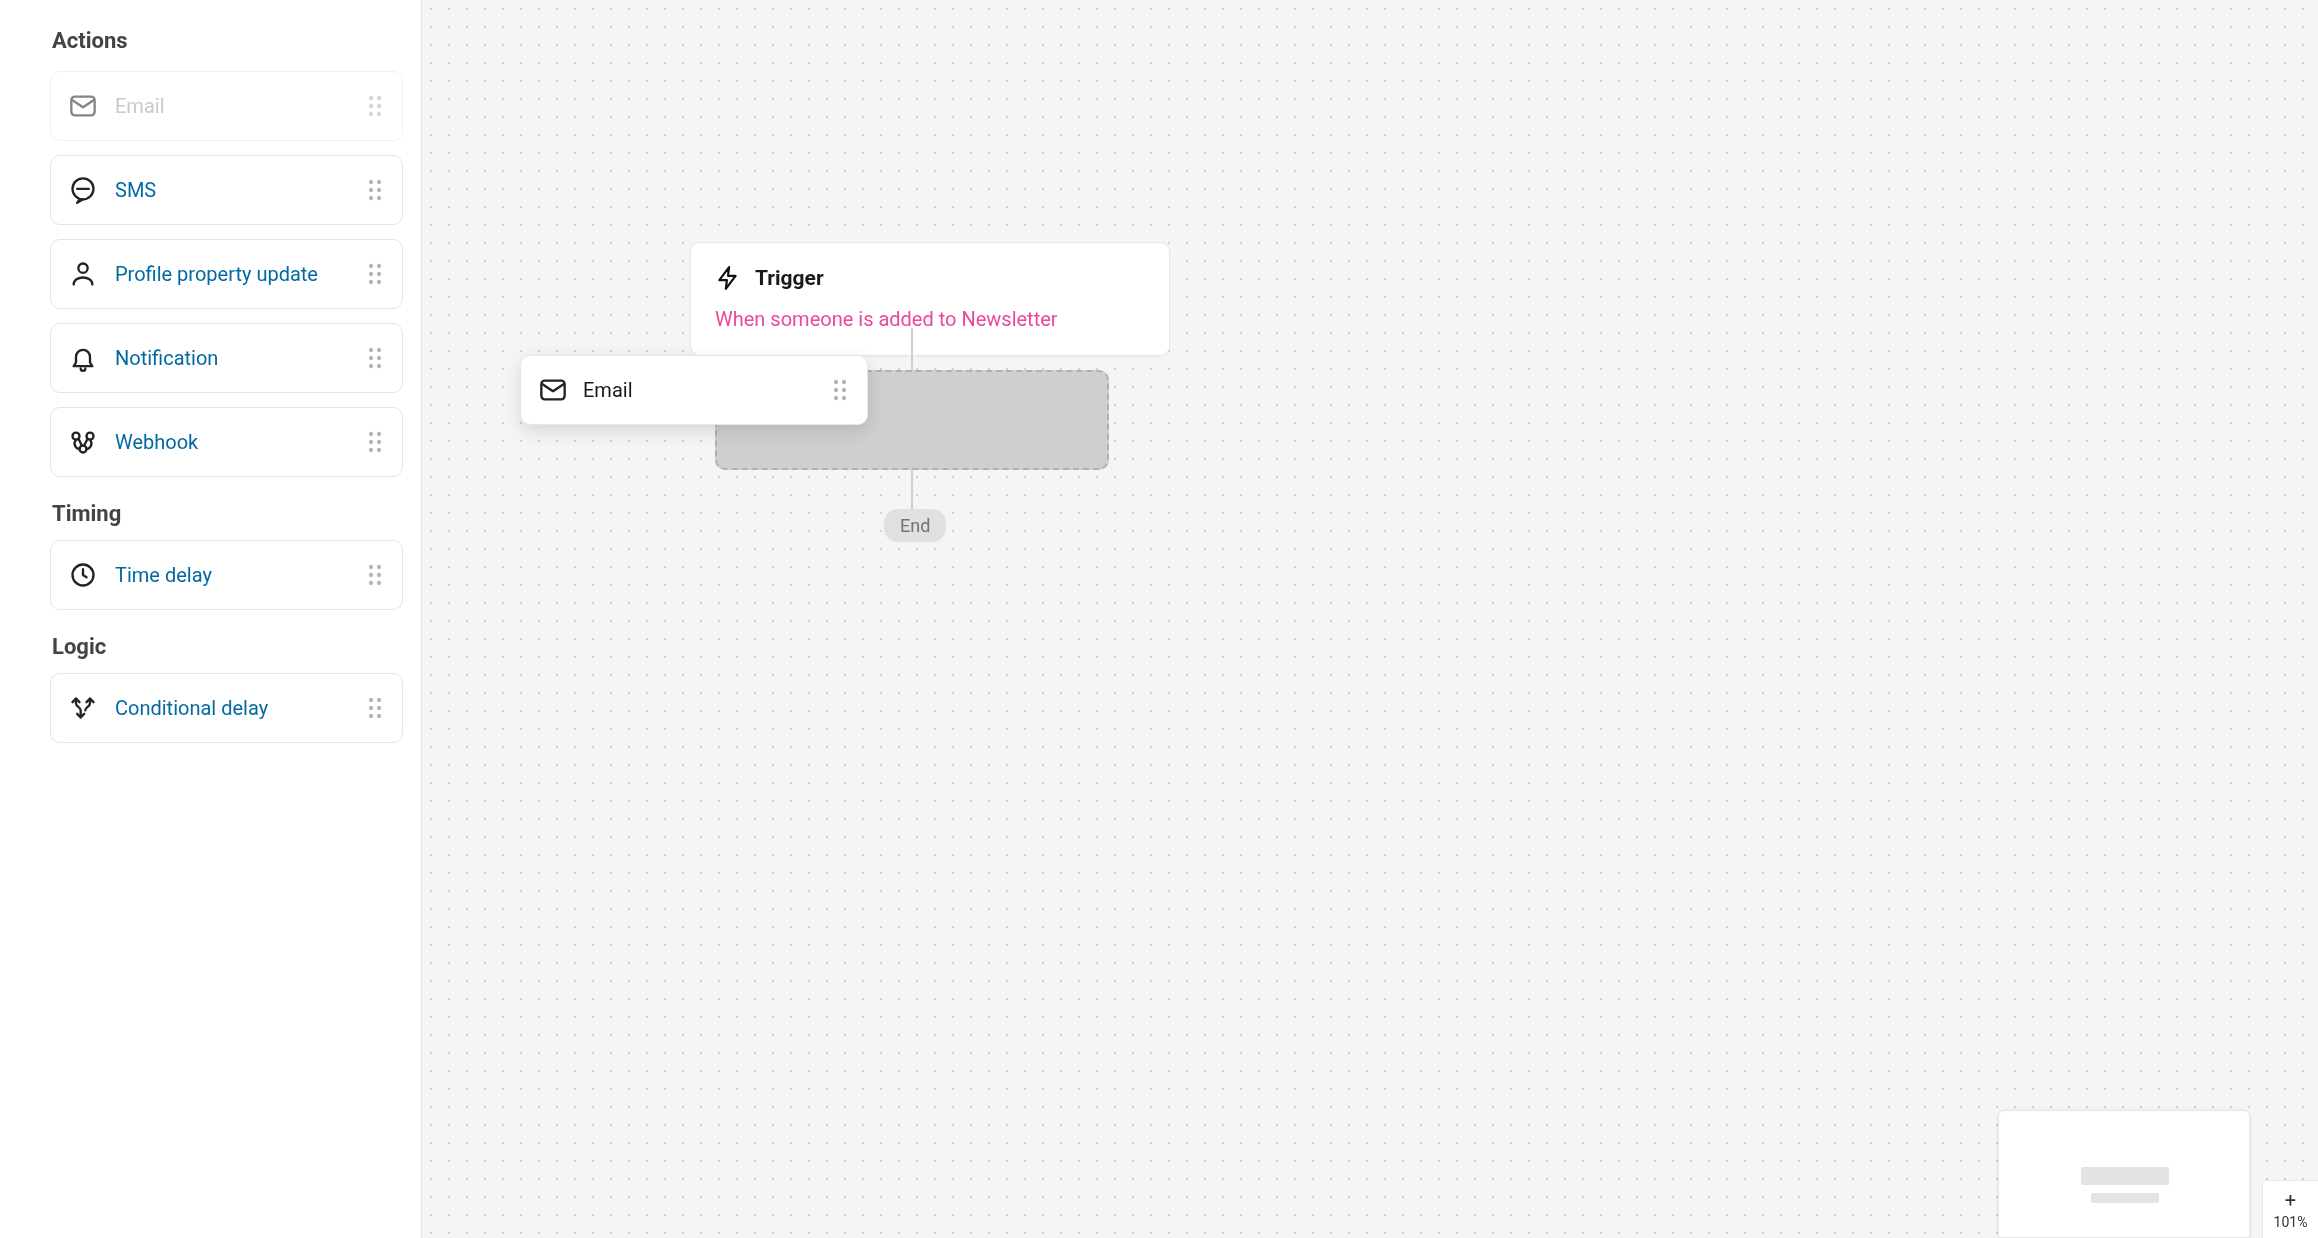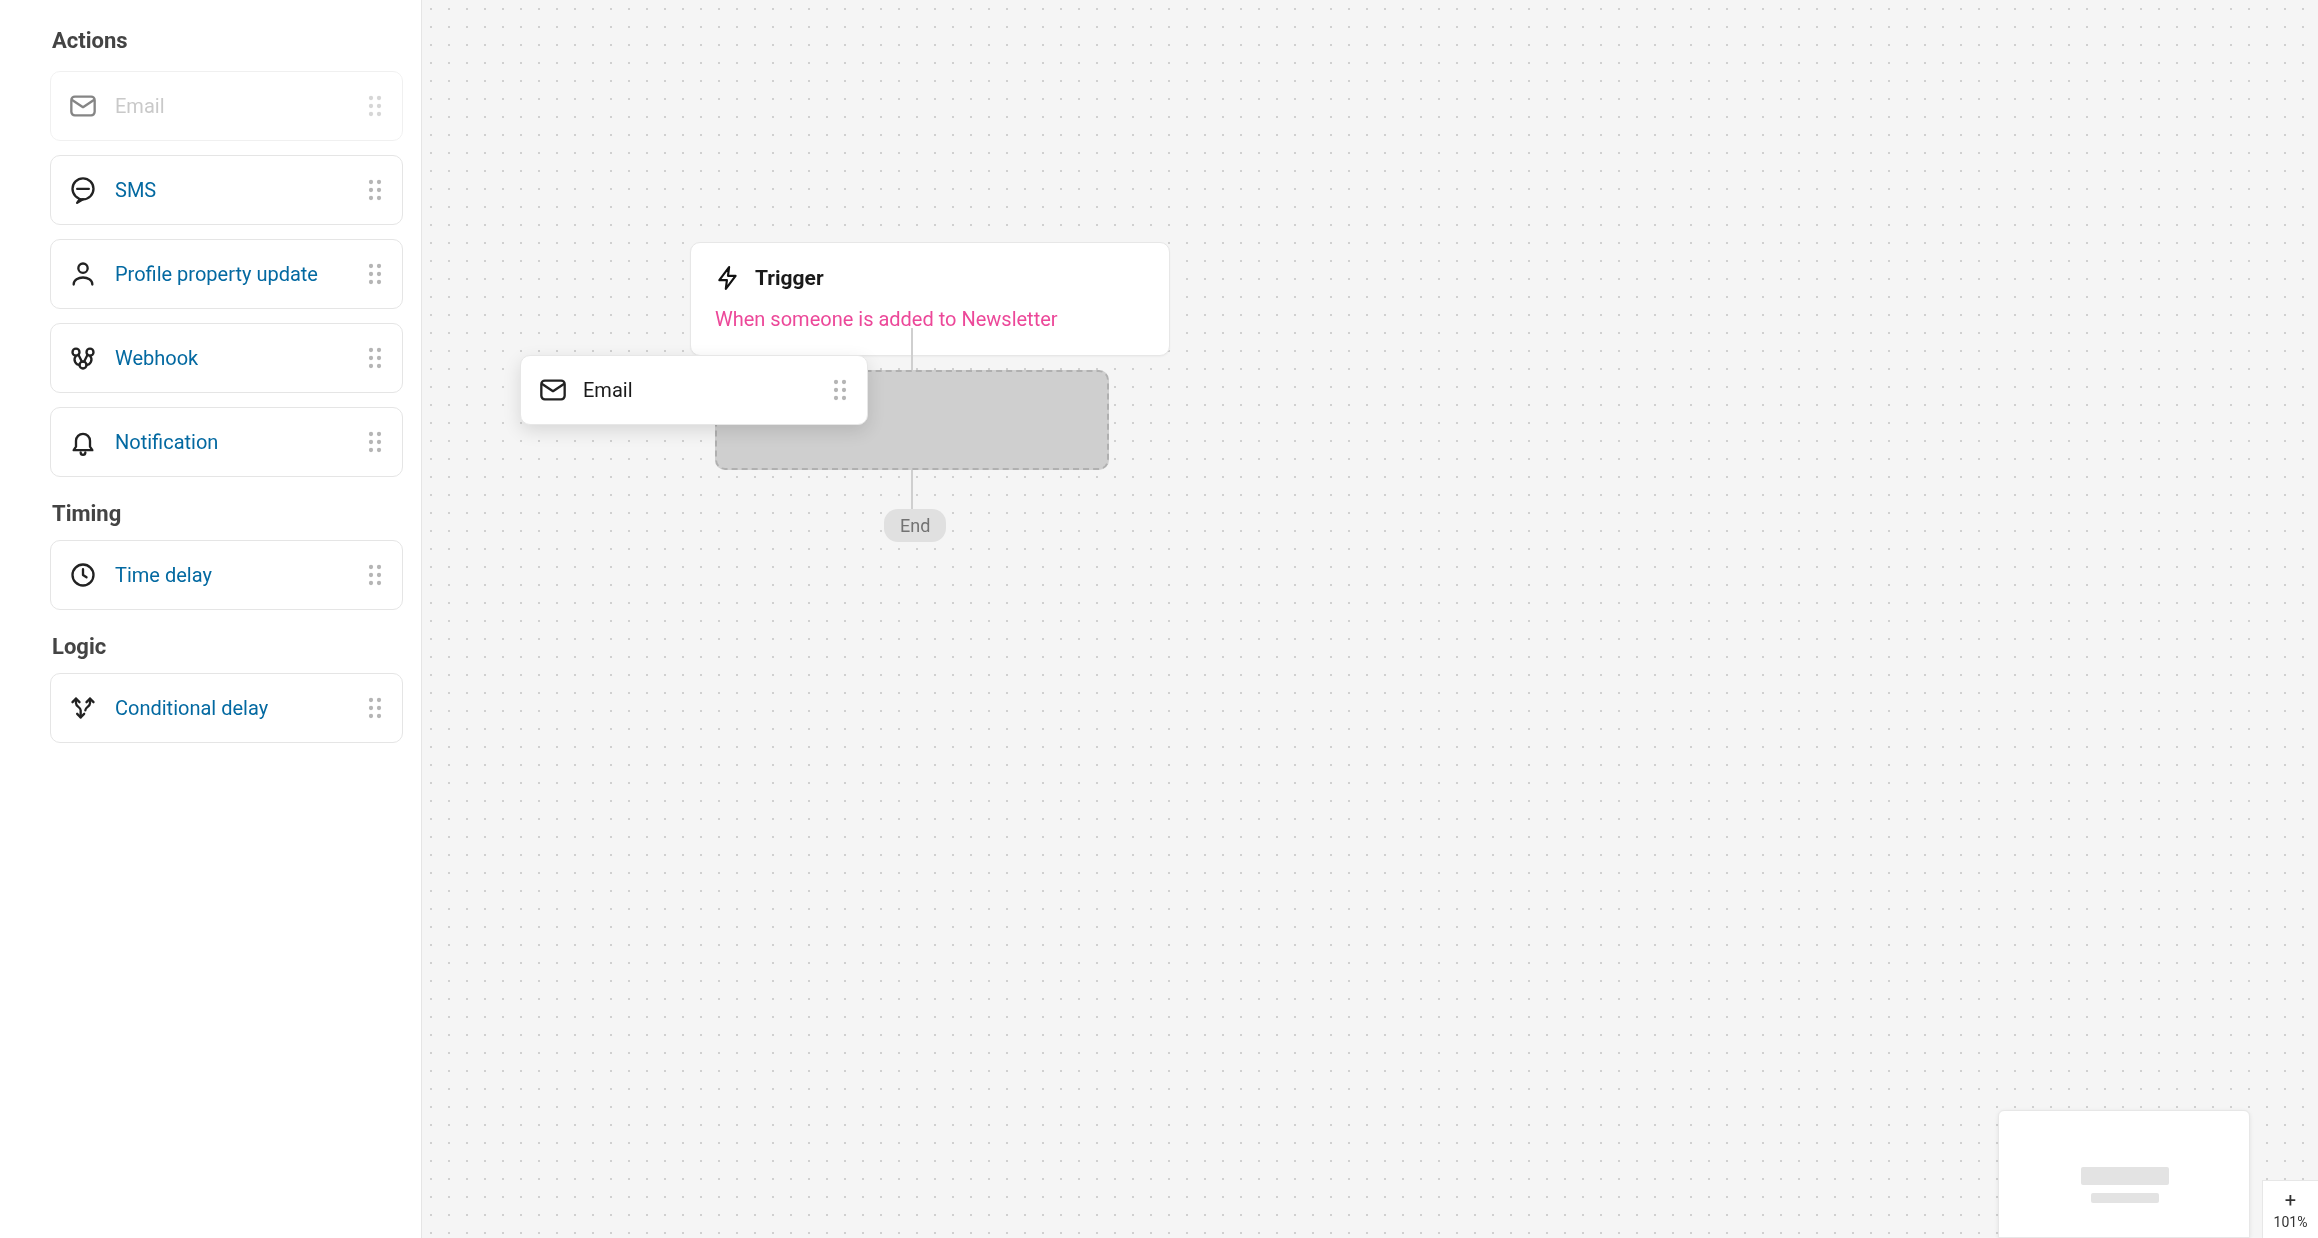--- a/index.html
+++ b/index.html
@@ -181,61 +181,61 @@
               <circle cx="3" cy="15" r="1.6" fill="currentColor"></circle>
               <circle cx="9" cy="15" r="1.6" fill="currentColor"></circle>
             </svg>
         </span>
       </div>
 
       <div class="block-item">
         <div class="left">
           <span class="icon">
             <svg viewBox="0 0 24 24" fill="none" stroke="currentColor" stroke-width="2" stroke-linecap="round" stroke-linejoin="round">
+                <path d="M18 16v-5a6 6 0 10-12 0v5l-2 3h16l-2-3z"></path>
+                <path d="M10 21a2 2 0 004 0"></path>
+              </svg>
+          </span>
+          <span class="label">Notification</span>
+        </div>
+        <span class="drag-dots">
+          <svg viewBox="0 0 12 18">
+              <circle cx="3" cy="3" r="1.6" fill="currentColor"></circle>
+              <circle cx="9" cy="3" r="1.6" fill="currentColor"></circle>
+              <circle cx="3" cy="9" r="1.6" fill="currentColor"></circle>
+              <circle cx="9" cy="9" r="1.6" fill="currentColor"></circle>
+              <circle cx="3" cy="15" r="1.6" fill="currentColor"></circle>
+              <circle cx="9" cy="15" r="1.6" fill="currentColor"></circle>
+            </svg>
+        </span>
+      </div>
+
+      <div class="block-item">
+        <div class="left">
+          <span class="icon">
+            <svg viewBox="0 0 24 24" fill="none" stroke="currentColor" stroke-width="2" stroke-linecap="round" stroke-linejoin="round">
                 <circle cx="6" cy="7" r="3"></circle>
                 <circle cx="18" cy="7" r="3"></circle>
                 <circle cx="12" cy="18" r="3"></circle>
                 <path d="M8 9l3 6M16 9l-3 6M6 10c-3 4 0 8 3 8M18 10c3 4 0 8-3 8"></path>
               </svg>
           </span>
           <span class="label">Webhook</span>
         </div>
         <span class="drag-dots">
           <svg viewBox="0 0 12 18">
               <circle cx="3" cy="3" r="1.6" fill="currentColor"></circle>
               <circle cx="9" cy="3" r="1.6" fill="currentColor"></circle>
               <circle cx="3" cy="9" r="1.6" fill="currentColor"></circle>
               <circle cx="9" cy="9" r="1.6" fill="currentColor"></circle>
               <circle cx="3" cy="15" r="1.6" fill="currentColor"></circle>
               <circle cx="9" cy="15" r="1.6" fill="currentColor"></circle>
             </svg>
         </span>
       </div>
-
-      <div class="block-item">
-        <div class="left">
-          <span class="icon">
-            <svg viewBox="0 0 24 24" fill="none" stroke="currentColor" stroke-width="2" stroke-linecap="round" stroke-linejoin="round">
-                <path d="M18 16v-5a6 6 0 10-12 0v5l-2 3h16l-2-3z"></path>
-                <path d="M10 21a2 2 0 004 0"></path>
-              </svg>
-          </span>
-          <span class="label">Notification</span>
-        </div>
-        <span class="drag-dots">
-          <svg viewBox="0 0 12 18">
-              <circle cx="3" cy="3" r="1.6" fill="currentColor"></circle>
-              <circle cx="9" cy="3" r="1.6" fill="currentColor"></circle>
-              <circle cx="3" cy="9" r="1.6" fill="currentColor"></circle>
-              <circle cx="9" cy="9" r="1.6" fill="currentColor"></circle>
-              <circle cx="3" cy="15" r="1.6" fill="currentColor"></circle>
-              <circle cx="9" cy="15" r="1.6" fill="currentColor"></circle>
-            </svg>
-        </span>
-      </div>
     </div>
 
     <h3 class="section-title secondary">Timing</h3>
     <div class="block-list">
       <div class="block-item">
         <div class="left">
           <span class="icon">
             <svg viewBox="0 0 24 24" fill="none" stroke="currentColor" stroke-width="2" stroke-linecap="round" stroke-linejoin="round">
                 <circle cx="12" cy="12" r="9"></circle>
                 <path d="M12 7v5l3 2"></path>

